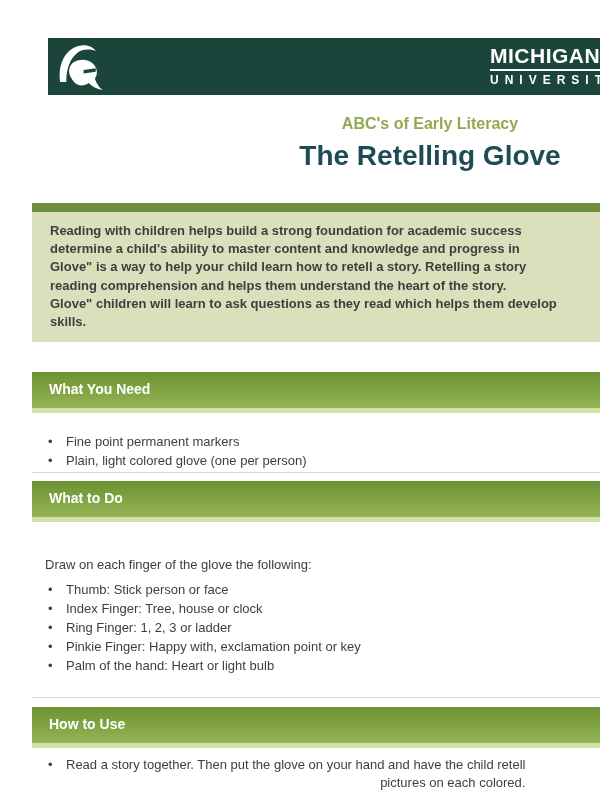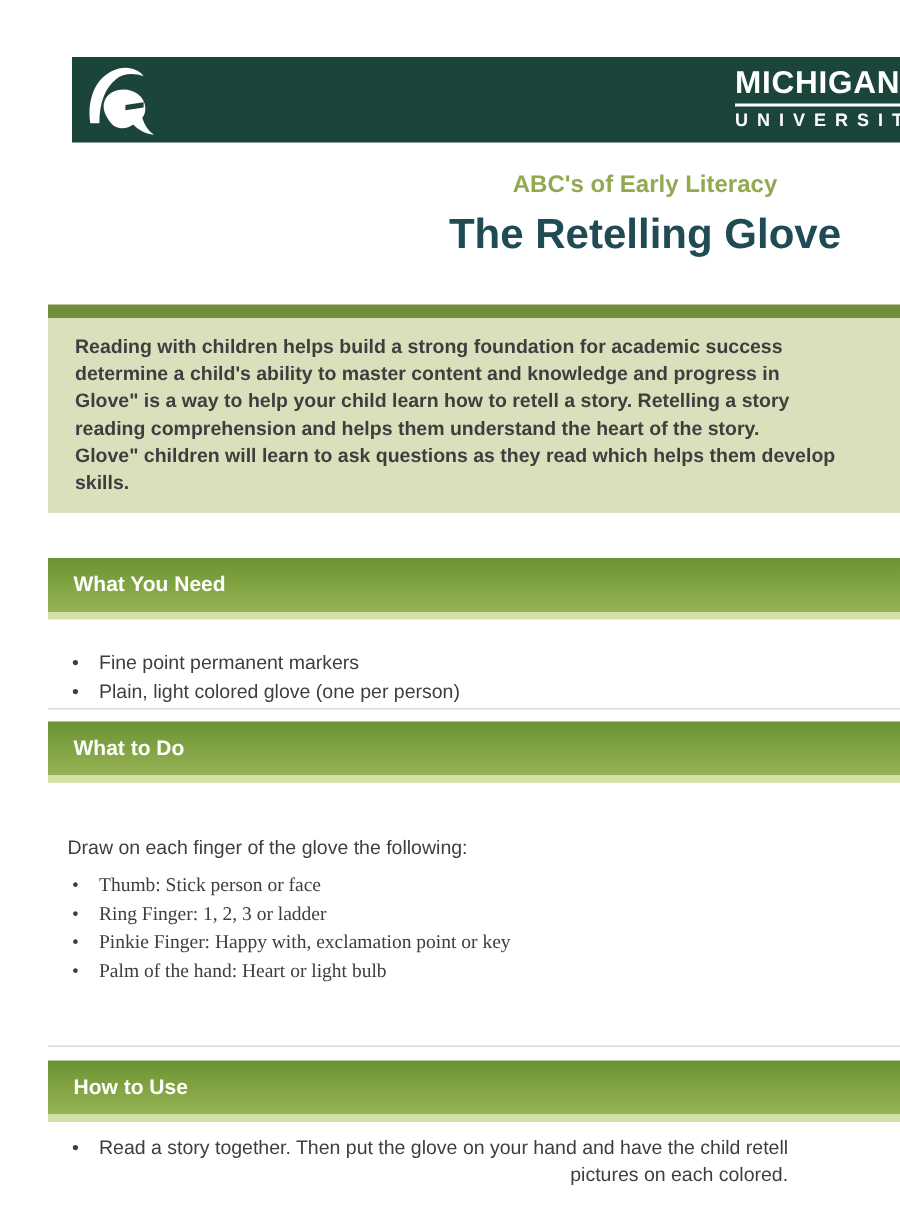--- a/index.html
+++ b/index.html
@@ -38,21 +38,21 @@
 
   .sep{position:absolute;left:32px;width:794px;height:1px;background:var(--sep,#D8D8D8);}
   .sep1{top:472px;} .sep2{top:697px;}
 
   
   .lead{position:absolute;left:45px;top:527px;font-size:13px;color:var(--text,#3E3E3E);line-height:17px;white-space:nowrap;margin-top:29px;}
   .blist{position:absolute;left:44px;margin:0;padding:0;list-style:none;}
   .blist li{position:relative;padding-left:22px;font-size:13px;color:var(--text,#3E3E3E);line-height:19px;white-space:nowrap;}
   .blist li::before{content:"\2022";position:absolute;left:4px;top:0;color:var(--text,#3E3E3E);}
   .list1{top:432px;}
-  .list2{top:580px;font-family:Liberation Serif, serif;}
+  .list2{top:580px;}
   .list3{top:756px;}
   .list3 li{line-height:18px;text-align:right;}
   .list3 .l1,.list3 .l2{display:block;white-space:nowrap;}
 </style>
 </head>
 <body>
 
 <div class="canvas">
   <div class="page">
 
@@ -91,20 +91,21 @@
       <li>Plain, light colored glove (one per person)</li>
     </ul>
 
     <div class="sep sep1"></div>
     <div class="bar bar2">
       <span>What to Do</span>
     </div>
     <div class="lead">Draw on each finger of the glove the following:</div>
     <ul class="blist list2">
       <li>Thumb: Stick person or face</li>
+      <li>Index Finger: Tree, house or clock</li>
       <li>Ring Finger: 1, 2, 3 or ladder</li>
       <li>Pinkie Finger: Happy with, exclamation point or key</li>
       <li>Palm of the hand: Heart or light bulb</li>
     </ul>
 
     <div class="sep sep2"></div>
     <div class="bar bar3">
       <span>How to Use</span>
     </div>
     <ul class="blist list3">

